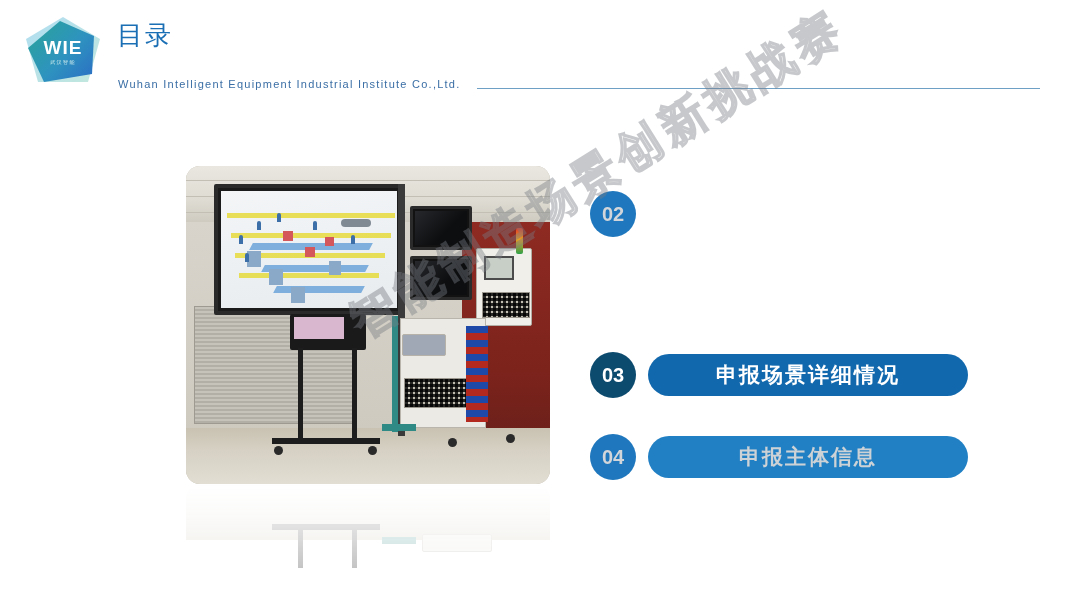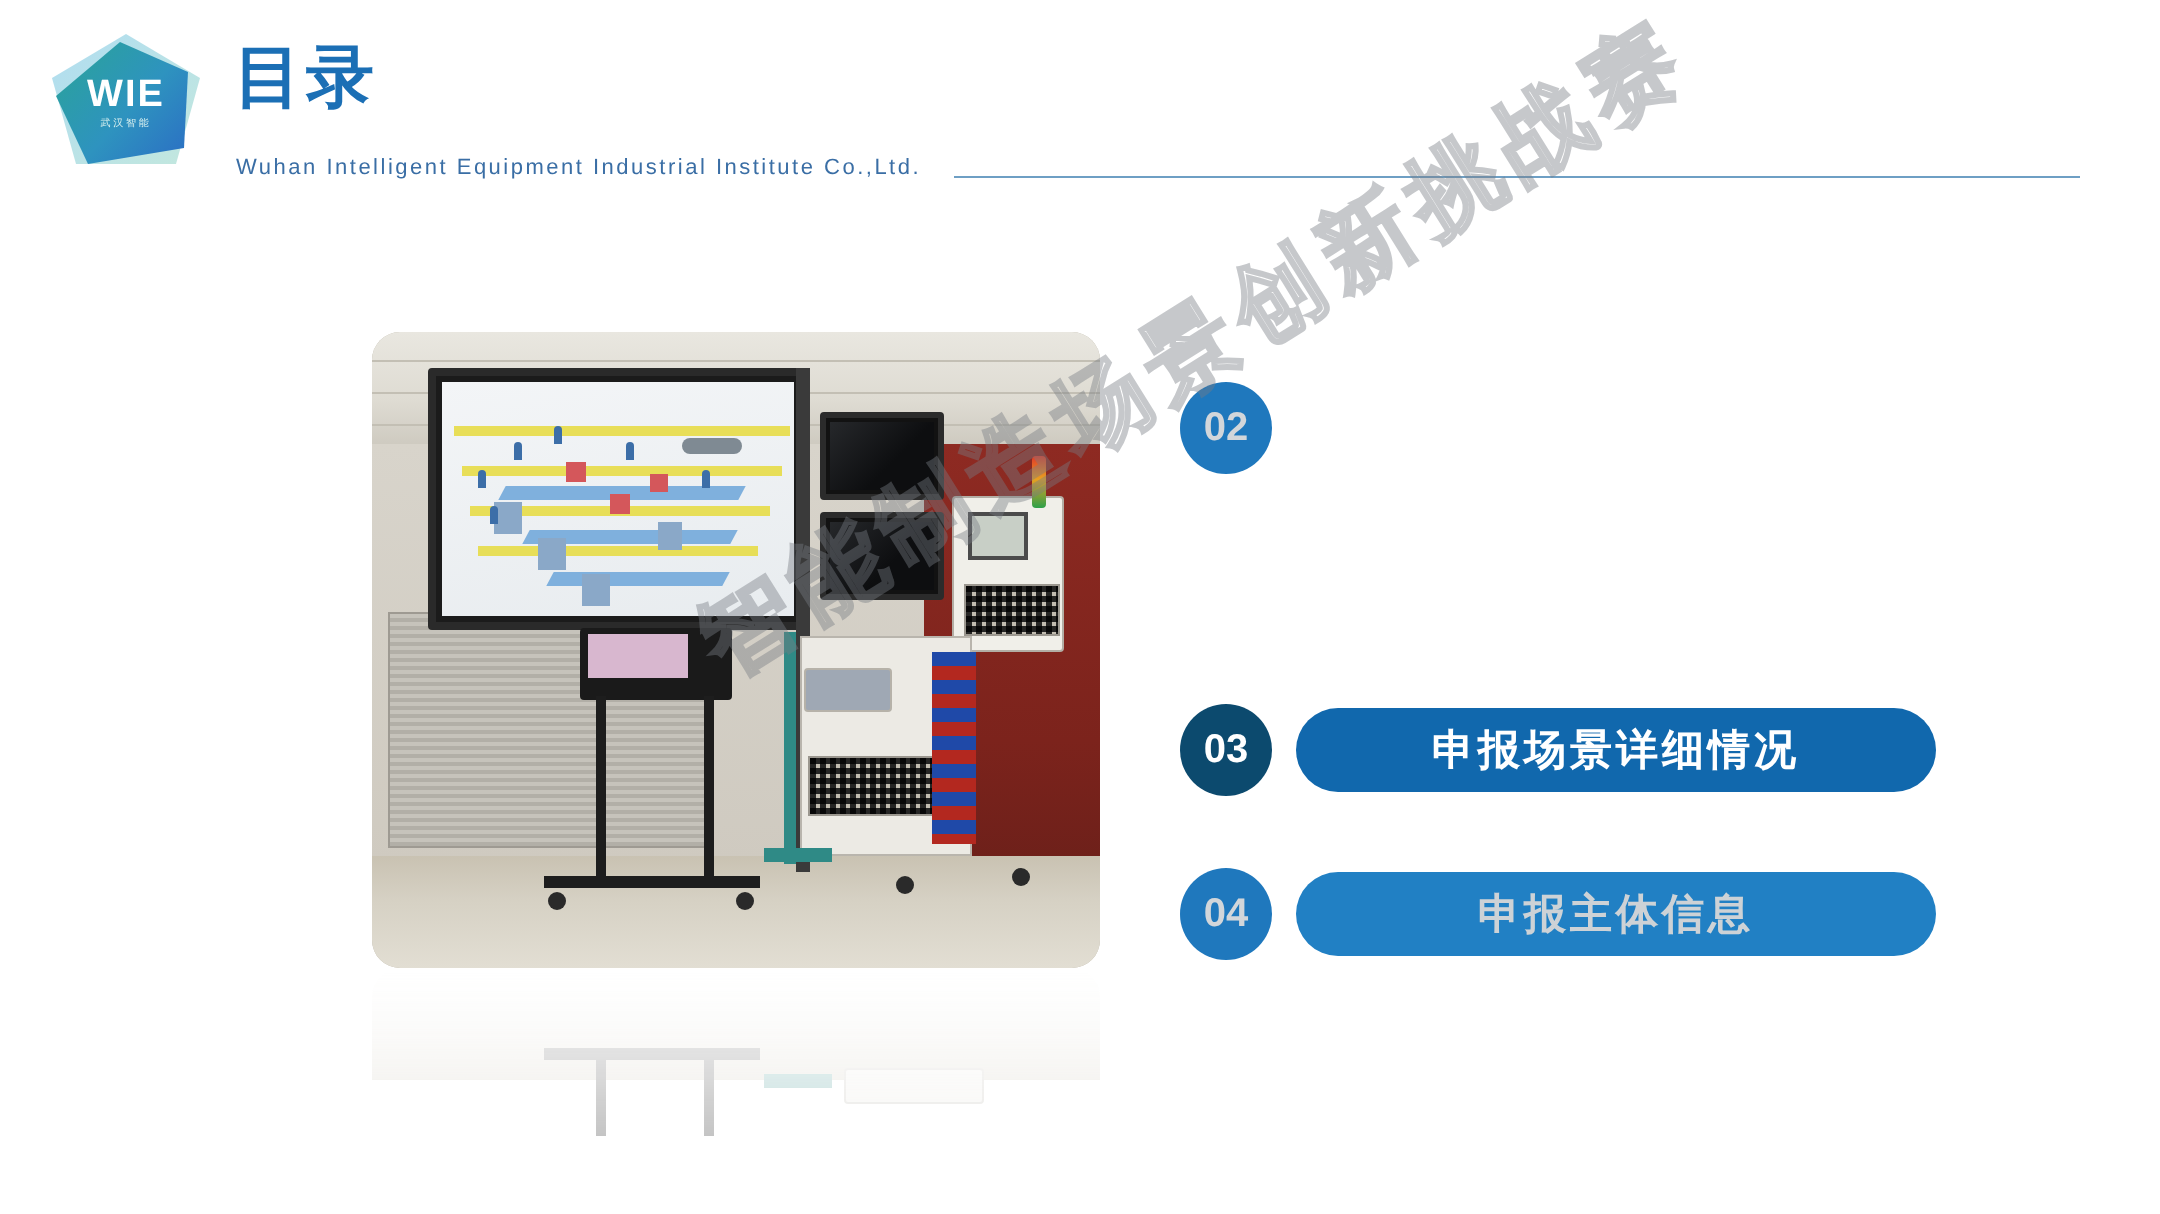--- a/index.html
+++ b/index.html
@@ -38,21 +38,21 @@
     text-align: center;
     color: #d8f0ef;
     font-size: 5px;
     letter-spacing: 1.4px;
     line-height: 1;
     font-family: "Liberation Sans", sans-serif;
   }
 
   .title-cn {
     position: absolute; left: 117px; top: 21px;
-    font-size: 34px; font-weight: bold;
+    font-size: 26px; font-weight: normal;
     color: #1b6fb5;
     letter-spacing: 2px;
     line-height: 1.1;
     font-family: "Liberation Sans", "DejaVu Sans", sans-serif;
   }
   .title-en {
     position: absolute; left: 118px; top: 78px;
     font-size: 11px; font-weight: normal;
     color: #3a6ea5;
     letter-spacing: 1.25px;

